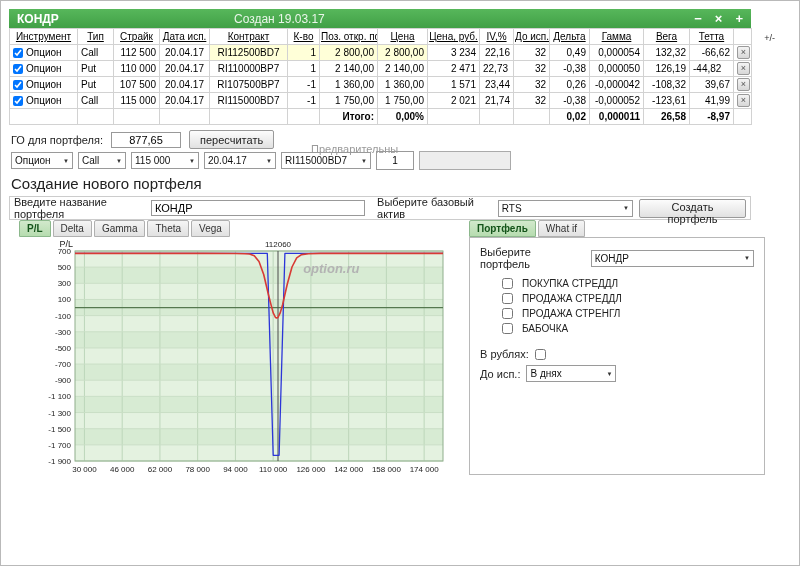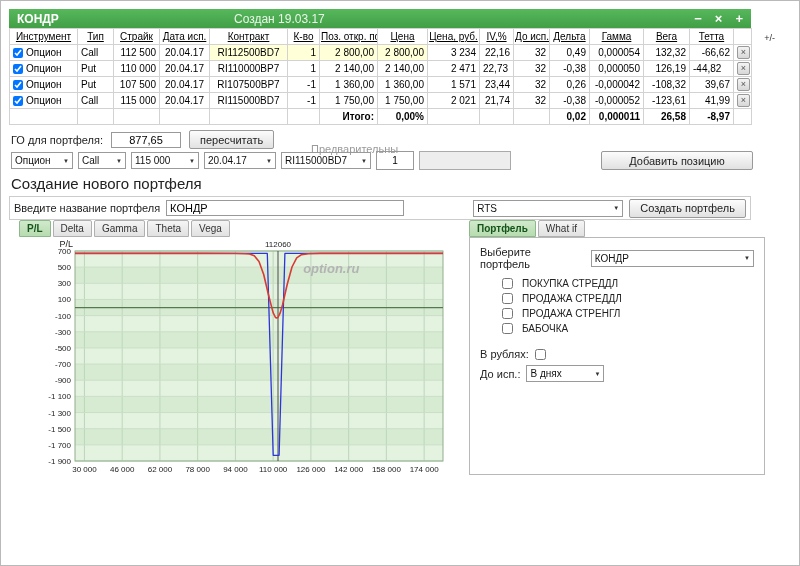--- a/index.html
+++ b/index.html
@@ -31,21 +31,21 @@
   .go-input{width:70px;height:16px;border:1px solid #999;font-size:11px;text-align:center;font-family:inherit;box-sizing:border-box;}
   .btn{border:1px solid #999;background:linear-gradient(#fcfcfc,#e1e1e1);font-size:11px;font-family:inherit;
        padding:1px 10px;height:19px;border-radius:2px;cursor:pointer;color:#222;}
 
   .sec-title{font-size:15px;color:#222;margin:5px 0 4px 2px;}
 
   .np-row{position:relative;display:flex;align-items:center;gap:5px;margin-left:2px;width:742px;}
   .fsel{display:inline-flex;align-items:center;justify-content:space-between;border:1px solid #9a9a9a;background:#fff;
         height:17px;font-size:10px;padding:0 3px;box-sizing:border-box;cursor:pointer;color:#111;}
   .car{font-size:6px;color:#333;margin-left:4px;}
-  .w62{width:62px}.w48{width:48px}.w68{width:68px}.w72{width:72px}.w90{width:90px}.w150{width:150px}.w90r{width:78px}
+  .w62{width:62px}.w48{width:48px}.w68{width:68px}.w72{width:72px}.w90{width:90px}.w150{width:150px}.w90r{width:90px}
   .np-qty{width:32px;height:15px;border:1px solid #999;font-size:10px;text-align:center;font-family:inherit;}
   .np-ghost-input{width:86px;height:15px;border:1px solid #aaa;background:#ededed;}
   .np-ghost{position:absolute;left:300px;top:-8px;color:#9a9a9a;font-size:11px;pointer-events:none;}
   .np-add{margin-left:auto;width:152px;}
 
   .create-row{display:flex;align-items:center;gap:6px;border:1px solid #ccc;padding:2px 4px;width:742px;
               box-sizing:border-box;font-size:11px;height:24px;color:#222;}
   .create-name{width:238px;height:16px;border:1px solid #999;font-size:11px;padding:0 3px;font-family:inherit;box-sizing:border-box;}
   .spacer{flex:1;}
 
@@ -244,29 +244,29 @@
         <span>20.04.17</span>
         <span class="car">▼</span>
           </span>
       <span class="fsel w90">
         <span>RI115000BD7</span>
         <span class="car">▼</span>
           </span>
       <input class="np-qty" value="1" style="">
       <input class="np-ghost-input" disabled="" style="">
       <span class="np-ghost">Предварительны</span>
-      <button class="btn np-add">Добавить позицию</button>
     </div>
   </div>
 
   <div class="sec-title" style="">Создание нового портфеля</div>
   <div class="create-row">
     <span>Введите название портфеля</span>
     <input class="create-name" value="КОНДР" style="">
     <span class="spacer"></span>
+    <span>Выберите базовый актив</span>
     <span class="fsel w150">
       <span>RTS</span>
       <span class="car">▼</span>
         </span>
     <button class="btn">Создать портфель</button>
   </div>
 
 
   <div class="charts">
     <div class="chart-panel">

